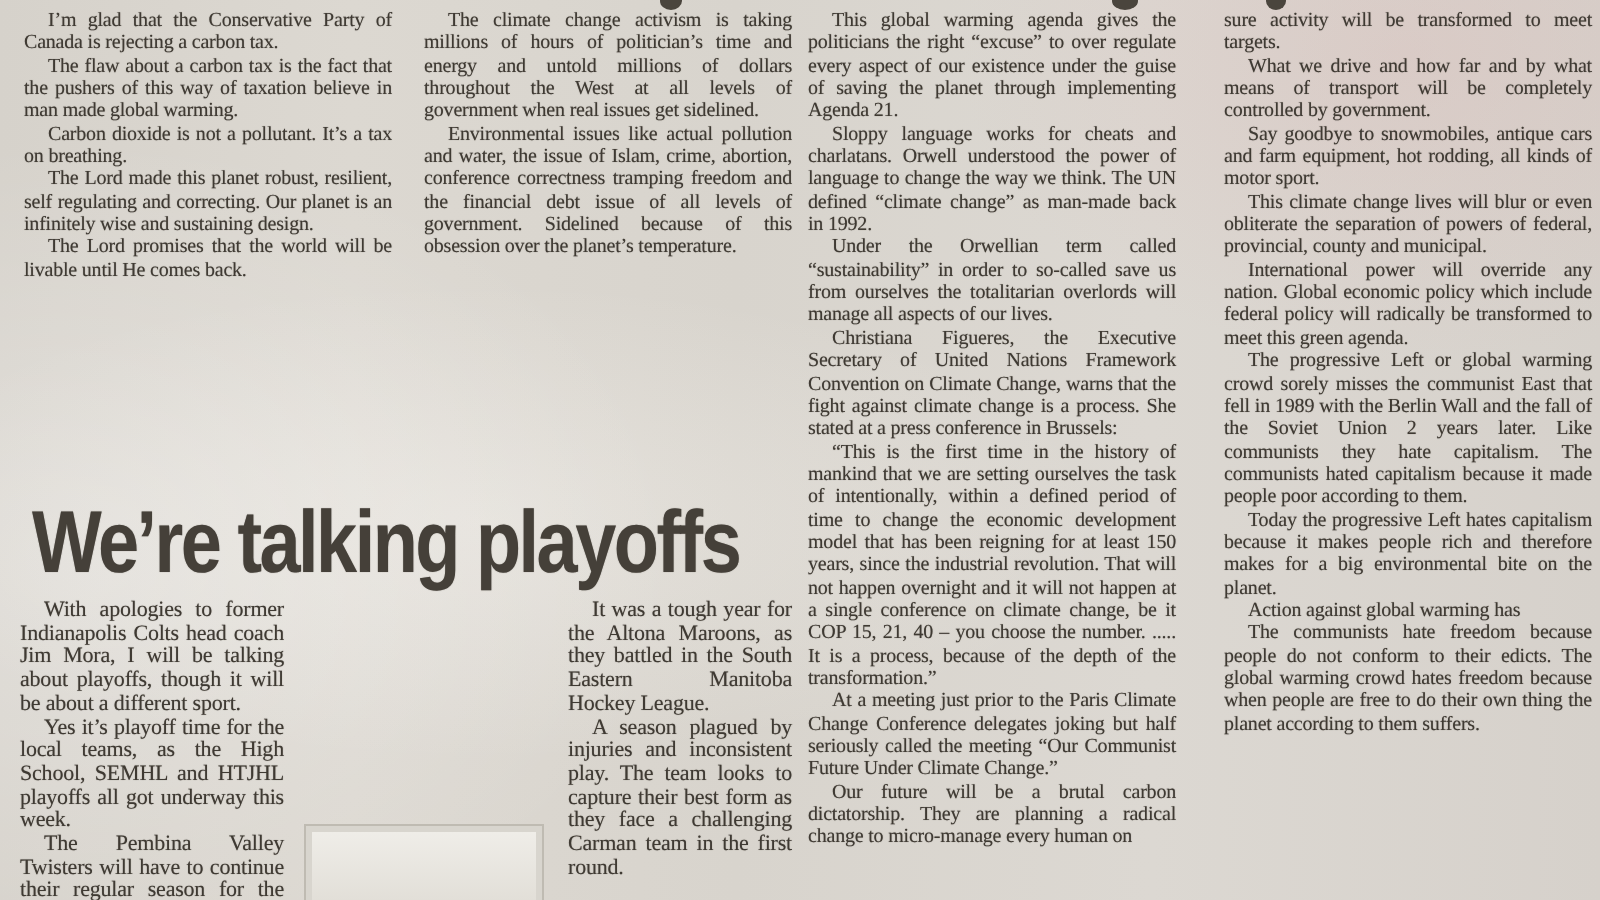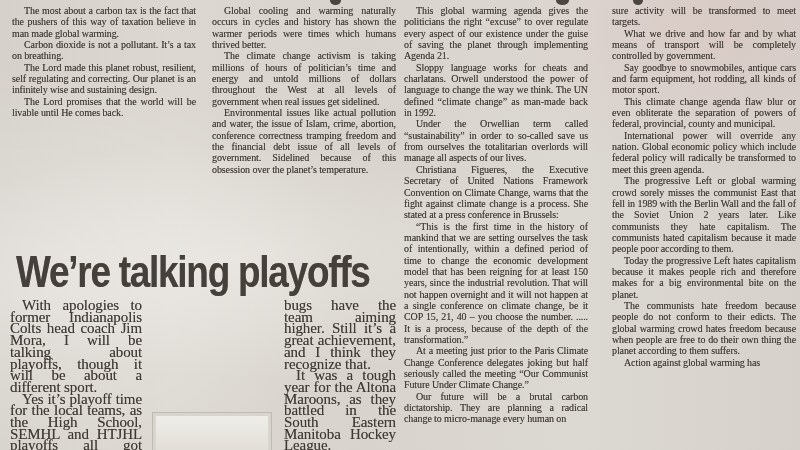--- a/index.html
+++ b/index.html
@@ -52,21 +52,21 @@
     white-space:nowrap;
     color:#454039;
     transform:scaleX(0.84);
     transform-origin:0 60%;
     text-shadow:0 0 0.6px rgba(69,64,57,0.5);
   }
   .pcols{display:flex;gap:14px;margin-top:3px;}
   .pcol{width:186px;}
   .pcol p{
     margin:0;
-    font-size:15px;
+    font-size:11px;
     line-height:11.7px;
     letter-spacing:-0.1px;
     text-align:justify;
     text-indent:12px;
     text-shadow:0 0 0.5px rgba(63,58,51,0.55);
   }
   .pcol p.cont{text-indent:0;}
   .ph-spacer-r{float:right;width:48px;height:70px;margin:112px 0 0 6px;}
   .ph-spacer-l{float:left;width:66px;height:70px;margin:100px 8px 0 0;}
   
@@ -85,67 +85,66 @@
 </head>
 <body>
 
 <div class="page">
 
   <span class="remnant r1"></span>
   <span class="remnant r2"></span>
   <span class="remnant r3"></span>
 
   <section class="col c1">
-    <p>The most about a carbon tax is the fact that the pushers of this way of taxation believe in man made global warming.</p>
+    <p>I’m glad that the Conservative Party of Canada is rejecting a carbon tax.</p>
+    <p>The flaw about a carbon tax is the fact that the pushers of this way of taxation believe in man made global warming.</p>
     <p>Carbon dioxide is not a pollutant. It’s a tax on breathing.</p>
     <p>The Lord made this planet robust, resilient, self regulating and correcting. Our planet is an infinitely wise and sustaining design.</p>
     <p>The Lord promises that the world will be livable until He comes back.</p>
   </section>
 
   <section class="col c2">
-    <p>Global cooling and warming naturally occurs in cycles and history has shown the warmer periods were times which humans thrived better.</p>
     <p>The climate change activism is taking millions of hours of politician’s time and energy and untold millions of dollars throughout the West at all levels of government when real issues get sidelined.</p>
     <p>Environmental issues like actual pollution and water, the issue of Islam, crime, abortion, conference correctness tramping freedom and the financial debt issue of all levels of government. Sidelined because of this obsession over the planet’s temperature.</p>
   </section>
 
   <section class="col c3">
     <p>This global warming agenda gives the politicians the right “excuse” to over regulate every aspect of our existence under the guise of saving the planet through implementing Agenda 21.</p>
     <p>Sloppy language works for cheats and charlatans. Orwell understood the power of language to change the way we think. The UN defined “climate change” as man-made back in 1992.</p>
     <p>Under the Orwellian term called “sustainability” in order to so-called save us from ourselves the totalitarian overlords will manage all aspects of our lives.</p>
     <p>Christiana Figueres, the Executive Secretary of United Nations Framework Convention on Climate Change, warns that the fight against climate change is a process. She stated at a press conference in Brussels:</p>
     <p>“This is the first time in the history of mankind that we are setting ourselves the task of intentionally, within a defined period of time to change the economic development model that has been reigning for at least 150 years, since the industrial revolution. That will not happen overnight and it will not happen at a single conference on climate change, be it COP 15, 21, 40 – you choose the number. ..... It is a process, because of the depth of the transformation.”</p>
     <p>At a meeting just prior to the Paris Climate Change Conference delegates joking but half seriously called the meeting “Our Communist Future Under Climate Change.”</p>
     <p>Our future will be a brutal carbon dictatorship. They are planning a radical change to micro-manage every human on</p>
   </section>
 
   <section class="col c4">
     <p class="cont">sure activity will be transformed to meet targets.</p>
     <p>What we drive and how far and by what means of transport will be completely controlled by government.</p>
     <p>Say goodbye to snowmobiles, antique cars and farm equipment, hot rodding, all kinds of motor sport.</p>
-    <p>This climate change agenda flaw blur or even obliterate the separation of powers of federal, provincial, county and municipal.</p>
+    <p>This climate change lives will blur or even obliterate the separation of powers of federal, provincial, county and municipal.</p>
     <p>International power will override any nation. Global economic policy which include federal policy will radically be transformed to meet this green agenda.</p>
     <p>The progressive Left or global warming crowd sorely misses the communist East that fell in 1989 with the Berlin Wall and the fall of the Soviet Union 2 years later. Like communists they hate capitalism. The communists hated capitalism because it made people poor according to them.</p>
     <p>Today the progressive Left hates capitalism because it makes people rich and therefore makes for a big environmental bite on the planet.</p>
+    <p>Action against global warming has</p>
     <p>The communists hate freedom because people do not conform to their edicts. The global warming crowd hates freedom because when people are free to do their own thing the planet according to them suffers.</p>
-    <p>Action against global warming has</p>
   </section>
 
   <section class="playoffs">
     <h1 class="headline">We’re talking playoffs</h1>
     <div class="pcols">
       <div class="pcol">
         <div class="ph-spacer-r"></div>
         <p>With apologies to former Indianapolis Colts head coach Jim Mora, I will be talking about playoffs, though it will be about a different sport.</p>
         <p>Yes it’s playoff time for the local teams, as the High School, SEMHL and HTJHL playoffs all got underway this week.</p>
         <p>The Pembina Valley Twisters will have to continue their regular season for the next couple weeks.</p>
 
       </div>
       <div class="pcol">
         <div class="ph-spacer-l"></div>
-        <p class="cont">bugs have the team aiming higher. Still it’s a great achievement, and I think they recognize that.</p>
         <p>It was a tough year for the Altona Maroons, as they battled in the South Eastern Manitoba Hockey League.</p>
         <p>A season plagued by injuries and inconsistent play. The team looks to capture their best form as they face a challenging Carman team in the first round.</p>
 
       </div>
     </div>
   </section>
 
   <figure class="photo">
     <div class="photo-inner">
       

